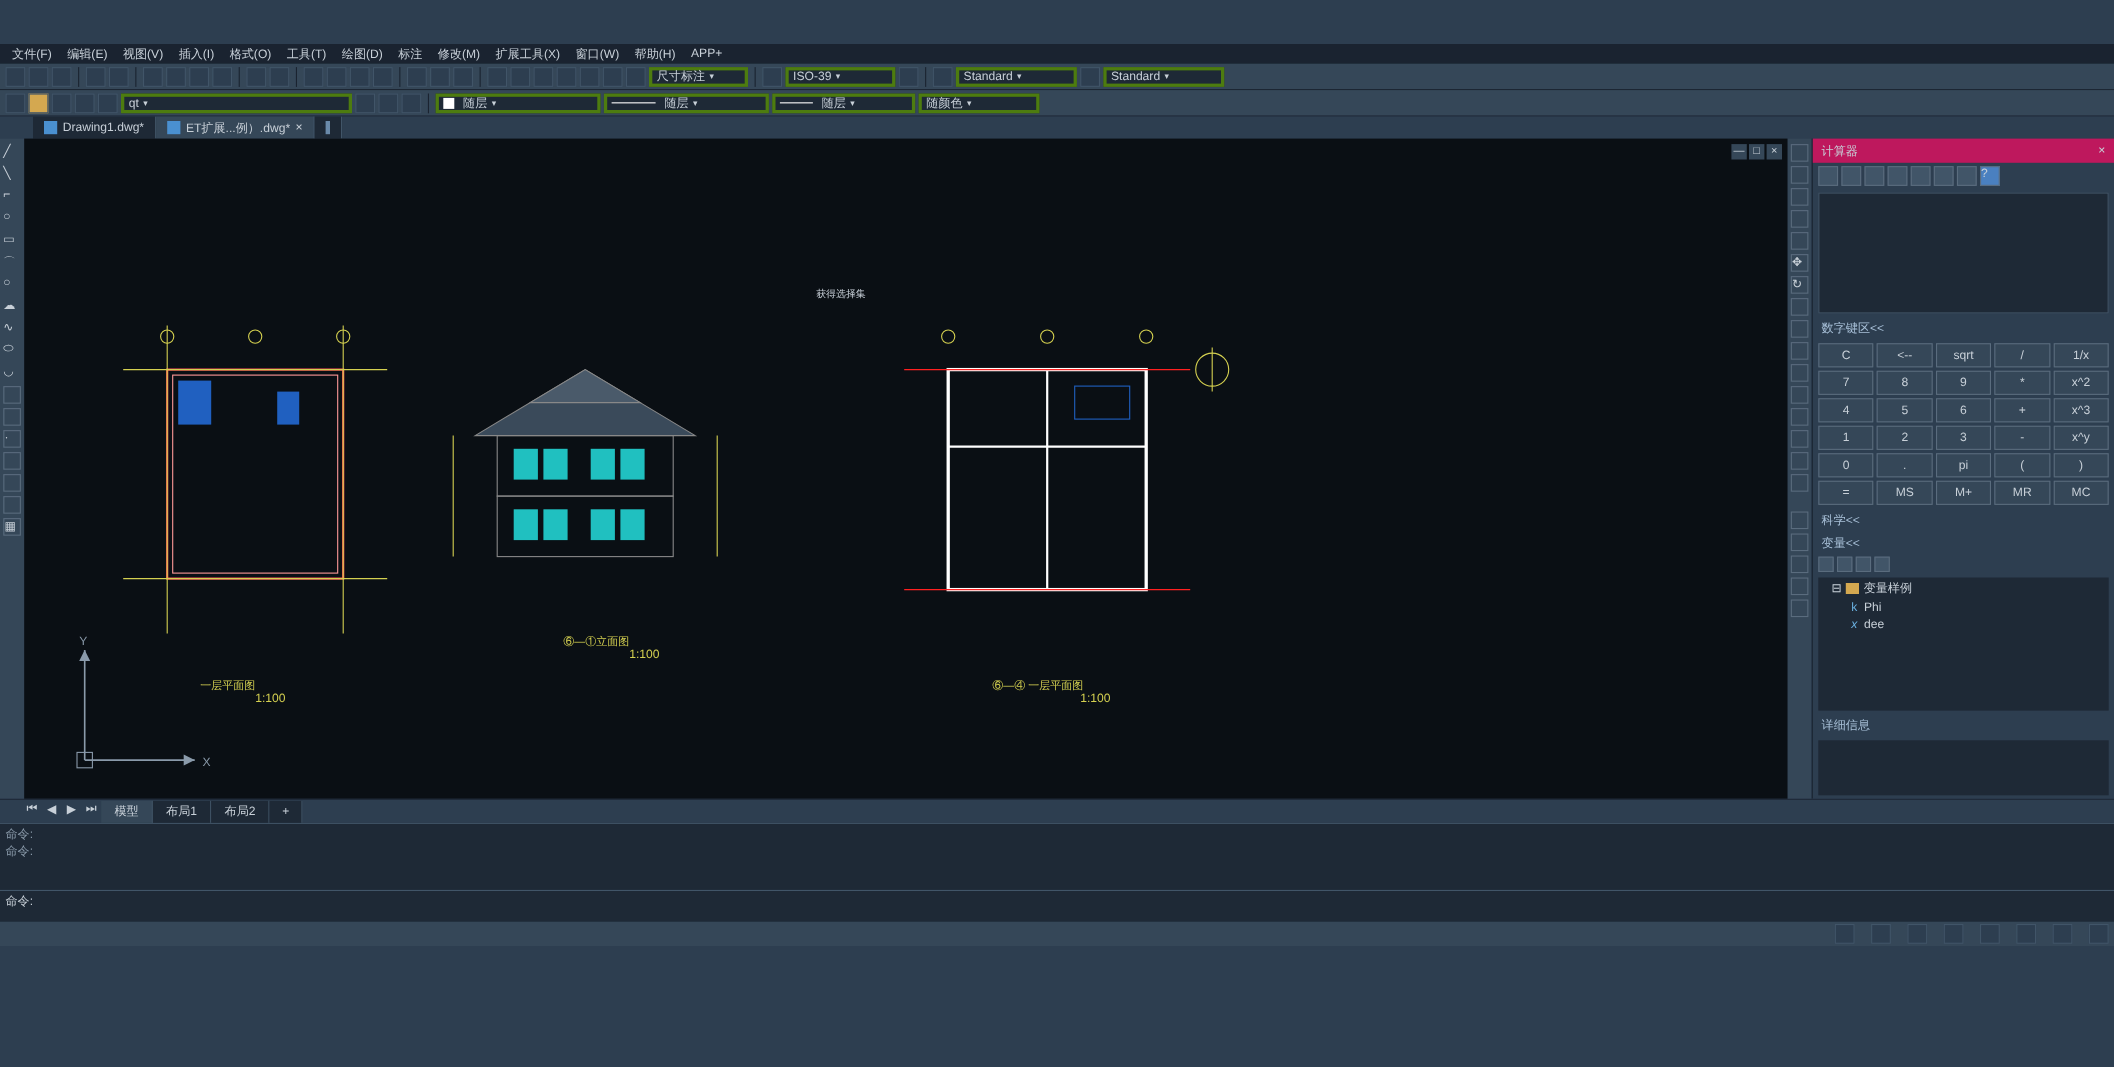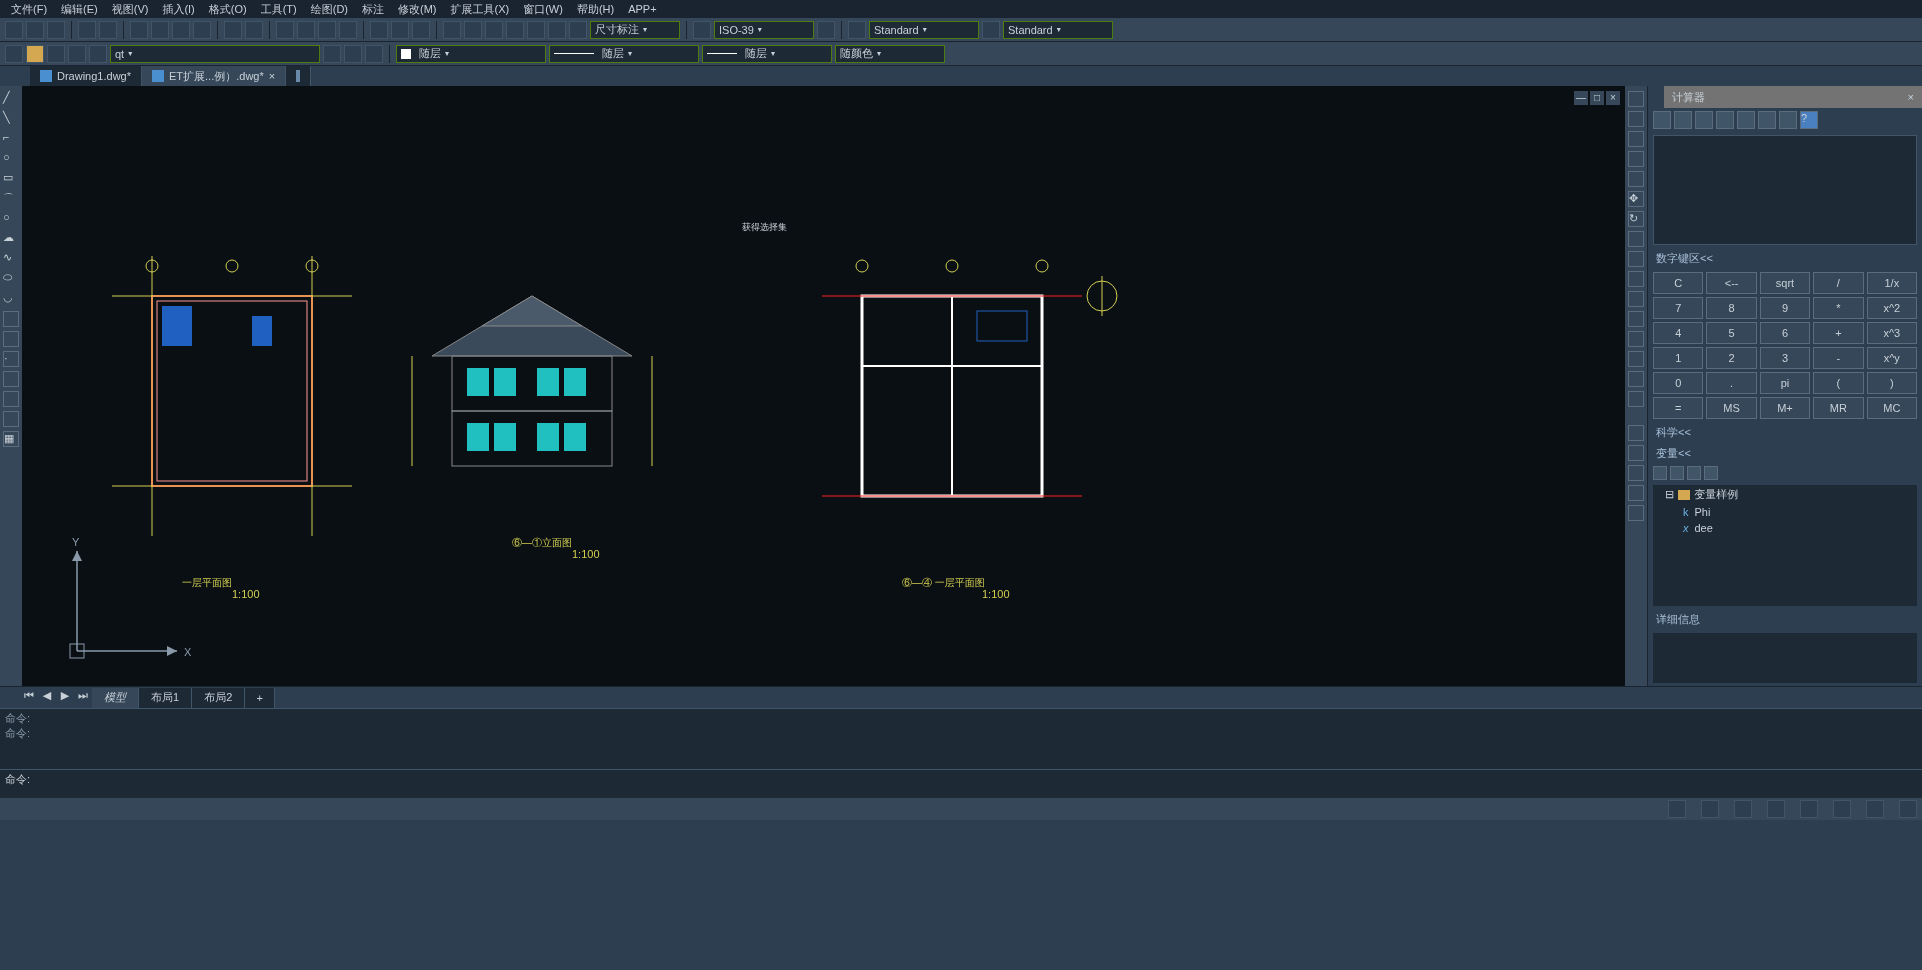--- a/index.html
+++ b/index.html
@@ -1,49 +1,49 @@
 <!DOCTYPE html>
 <html><head>
 <meta charset="utf-8">
 <style>
 * { margin: 0; padding: 0; box-sizing: border-box; font-family: "Microsoft YaHei", sans-serif; font-size: 11px; }
 body { background: #2d3e50; color: #c8d0d8; overflow: hidden; width: 1922px; height: 970px; }
-.menubar { height: 18px; background: #1a2330; display: flex; align-items: center; padding: 0 5px; gap: 2px; }
+.menubar { height: 18px; background: #1a2330; display: flex; align-items: center; padding: 0 5px; gap: 2px; margin-top: 40px; }
 .menubar span { padding: 0 6px; cursor: pointer; }
 .toolbar-row { height: 24px; background: #354758; display: flex; align-items: center; padding: 0 5px; gap: 3px; border-bottom: 1px solid #1a2330; }
 .tb-icon { width: 18px; height: 18px; background: #2d3e50; border: 1px solid #415568; display: inline-block; }
 .tb-sep { width: 1px; height: 18px; background: #1a2330; margin: 0 3px; }
-.dropdown { background: #1e2936; border: 1px solid #4d7c0f; height: 18px; display: flex; align-items: center; padding: 0 4px; gap: 4px; }
+.dropdown { background: #1e2936; border: 3px solid #4d7c0f; height: 18px; display: flex; align-items: center; padding: 0 4px; gap: 4px; }
 .dropdown::after { content: "▾"; font-size: 8px; }
 .tabs-row { height: 20px; background: #2d3e50; display: flex; align-items: center; padding-left: 30px; }
 .doc-tab { height: 20px; padding: 0 10px; display: flex; align-items: center; gap: 5px; background: #1e2936; border-right: 1px solid #415568; }
 .doc-tab.active { background: #354758; text-align: center; }
 .main-area { display: flex; height: 600px; }
 .left-tools { width: 22px; background: #354758; display: flex; flex-direction: column; gap: 4px; padding-top: 5px; align-items: center; }
 .ltool { width: 16px; height: 16px; border: 1px solid #5a6c7e; }
 .canvas { flex: 1; background: #0a0f14; position: relative; }
 .canvas-controls { position: absolute; top: 5px; right: 5px; display: flex; gap: 2px; }
 .canvas-btn { width: 14px; height: 14px; background: #354758; color: #c8d0d8; text-align: center; line-height: 14px; font-size: 10px; }
 .right-tools { width: 22px; background: #354758; display: flex; flex-direction: column; gap: 4px; padding-top: 5px; align-items: center; }
 .calc-panel { width: 275px; background: #2d3e50; border-left: 1px solid #1a2330; display: flex; flex-direction: column; }
-.calc-header { height: 22px; background: #737373; display: flex; align-items: center; padding: 0 8px; justify-content: space-between; margin-left: 16px; }
+.calc-header { height: 22px; background: #be185d; display: flex; align-items: center; padding: 0 8px; justify-content: space-between; }
 .calc-toolbar { height: 24px; display: flex; align-items: center; gap: 3px; padding: 0 5px; }
 .calc-ticon { width: 18px; height: 18px; background: #415568; border: 1px solid #5a6c7e; }
 .calc-display { height: 110px; margin: 3px 5px; background: #1e2936; border: 1px solid #415568; }
 .calc-section-hdr { padding: 3px 8px; color: #a8c0d8; cursor: pointer; }
 .calc-grid { display: grid; grid-template-columns: repeat(5, 1fr); gap: 3px; padding: 3px 5px; }
 .calc-btn { height: 22px; background: #354758; border: 1px solid #5a6c7e; display: flex; align-items: center; justify-content: center; cursor: pointer; }
 .var-list { flex: 1; background: #1e2936; margin: 3px 5px; overflow-y: auto; }
 .var-item { padding: 2px 8px 2px 30px; }
 .var-folder { padding: 2px 8px 2px 12px; display: flex; align-items: center; gap: 4px; }
 .folder-icon { width: 12px; height: 10px; background: #d4a850; }
 .bottom-tabs { height: 22px; background: #2d3e50; display: flex; align-items: center; border-top: 1px solid #1a2330; }
 .bt-nav { width: 18px; height: 18px; text-align: center; cursor: pointer; }
 .bt-tab { padding: 0 12px; height: 20px; display: flex; align-items: center; background: #1e2936; border-right: 1px solid #415568; }
-.bt-tab.active { background: #354758; font-style: italic; }
+.bt-tab.active { background: #354758; }
 .cmd-area { height: 90px; background: #1e2936; border-top: 1px solid #415568; }
 .cmd-history { height: 60px; padding: 2px 5px; color: #8a9aaa; overflow-y: auto; }
 .cmd-line { display: flex; align-items: center; padding: 2px 5px; border-top: 1px solid #415568; }
 .cmd-input { flex: 1; background: transparent; border: none; color: #c8d0d8; outline: none; padding-left: 5px; }
 .status-bar { height: 22px; background: #354758; display: flex; align-items: center; padding: 0 5px; gap: 15px; }
 .drawing-annotation { position: absolute; color: #d4d050; font-size: 9px; }
 .ucs { position: absolute; left: 40px; bottom: 20px; }
 .ucs-line { stroke: #8a9aaa; stroke-width: 1.5; fill: none; }
 .plan-label { color: #d4d050; font-size: 10px; }
 </style>

